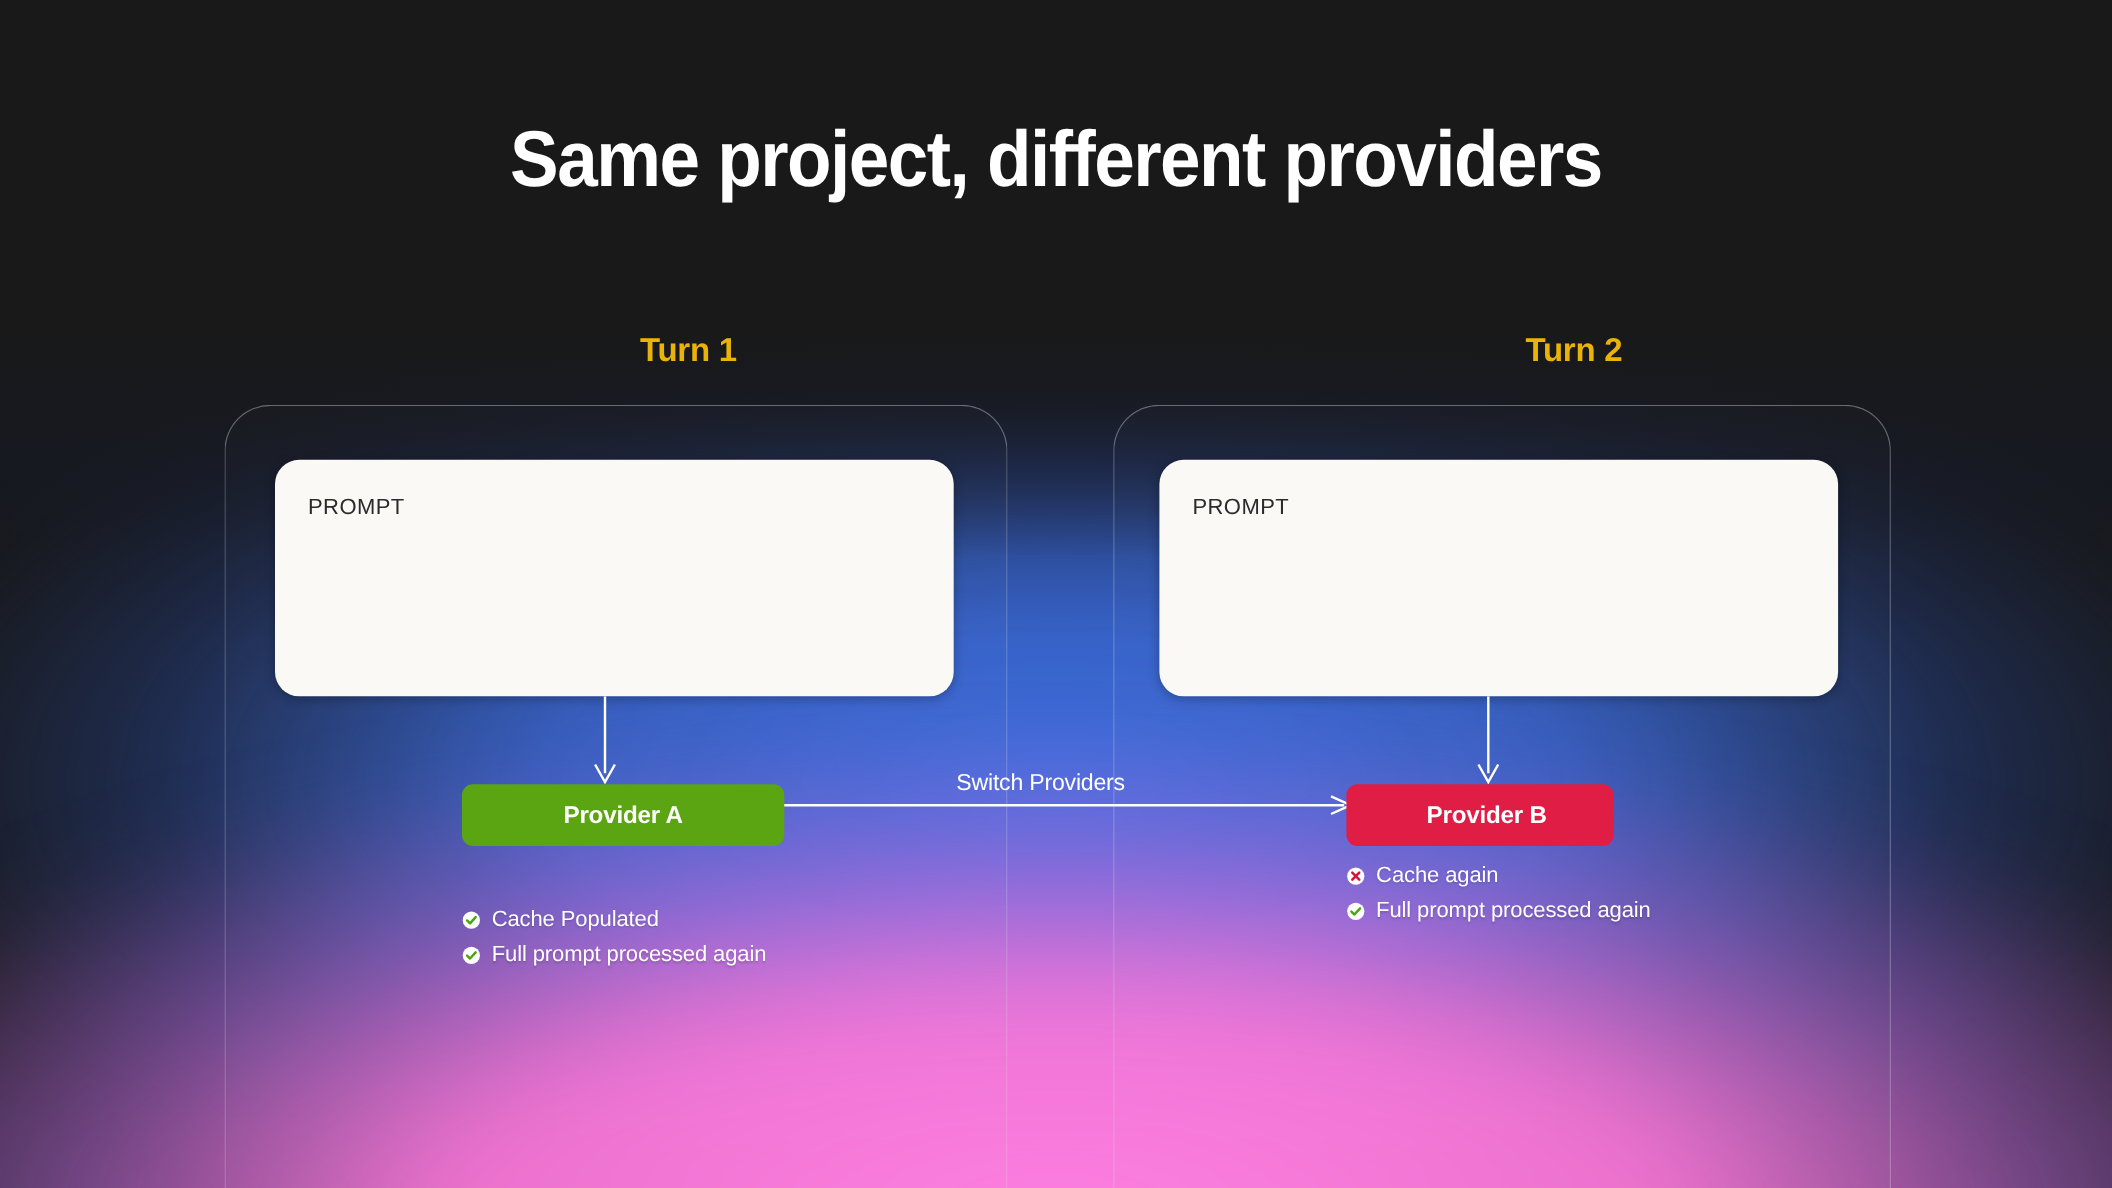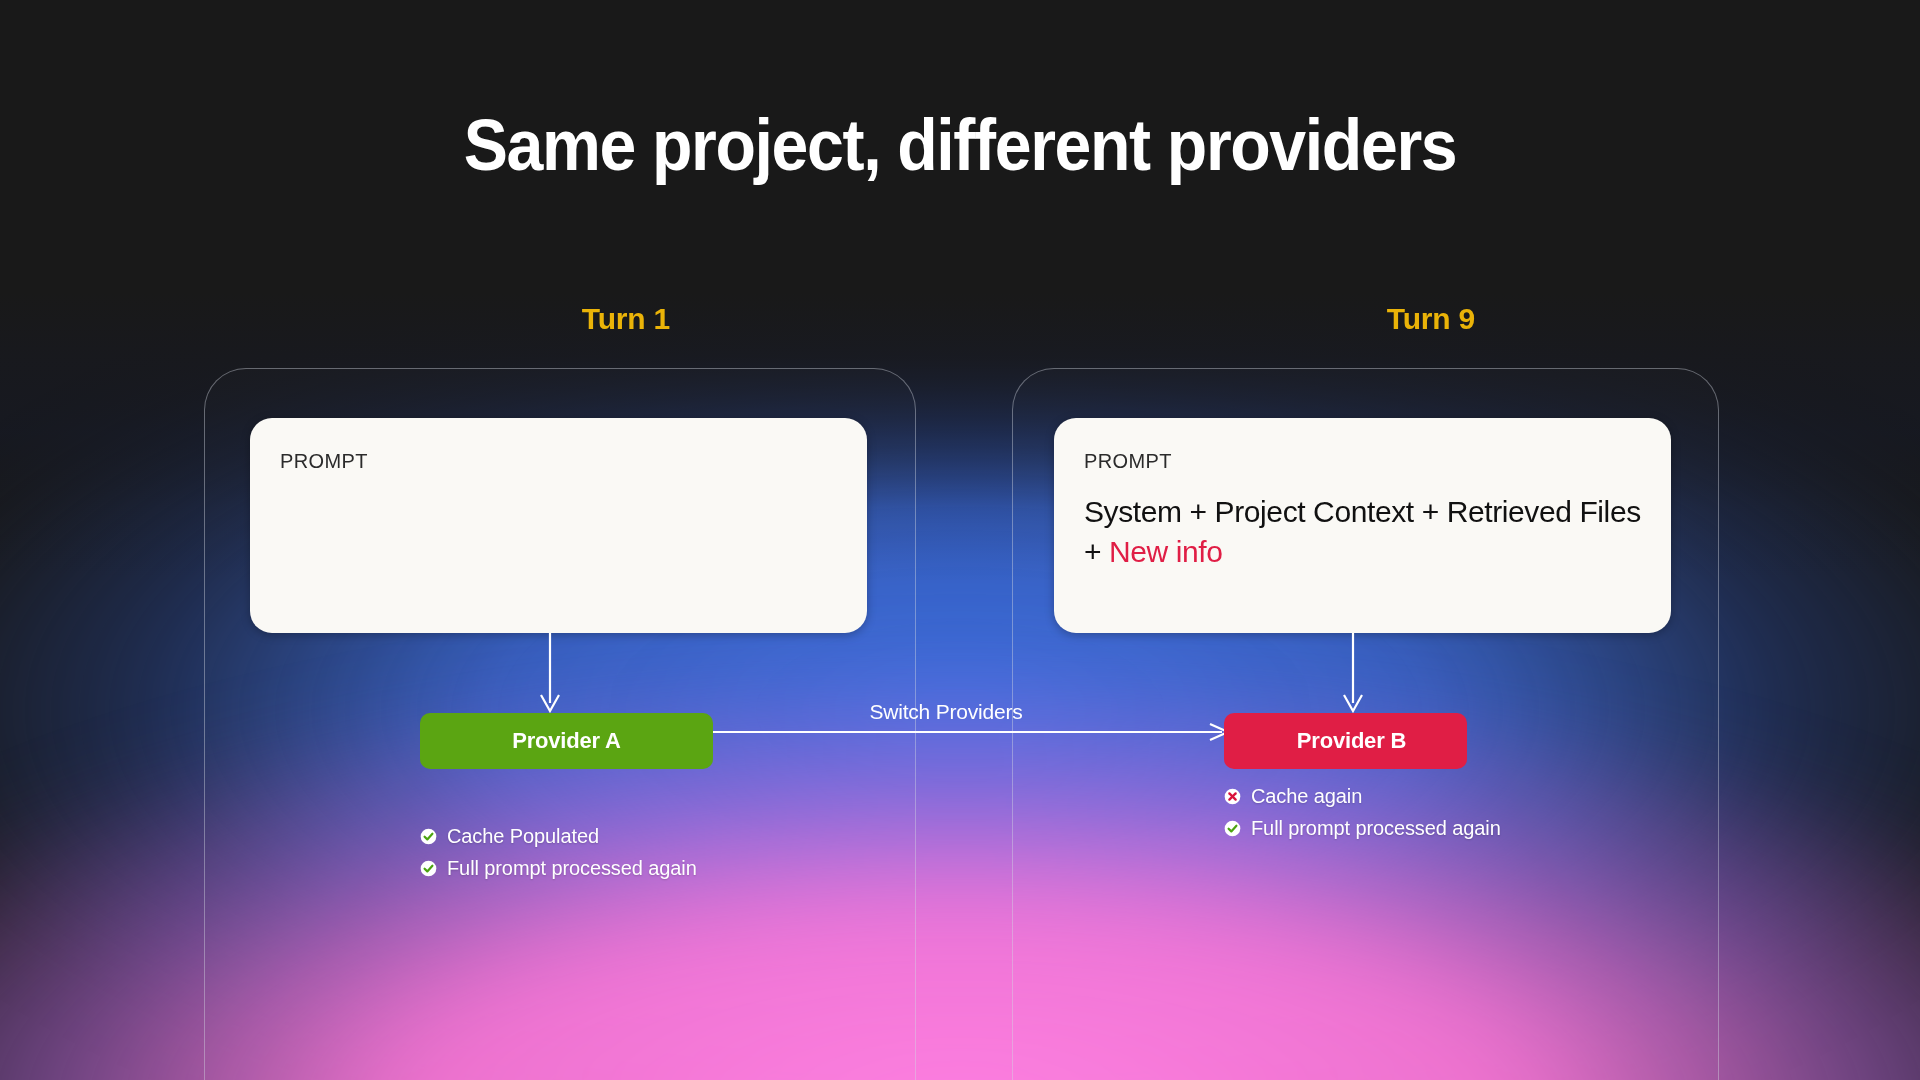--- a/index.html
+++ b/index.html
@@ -75,21 +75,21 @@
   .prompt-card {
     position:absolute; z-index:5; top:418px; height:215px;
     background:#FAF9F5; border-radius:22px;
     padding:32px 30px 0 30px;
     box-shadow:0 2px 10px rgba(0,0,0,0.28);
   }
   #card-1 { left:250px; width:617px; }
   #card-2 { left:1054px; width:617px; }
   .prompt-kicker {
     color:#2b2b2b; font-size:20px; letter-spacing:0.4px;
-    font-weight:normal; margin-bottom:19px;
+    font-weight:normal; margin-bottom:4px;
   }
   .prompt-body {
     color:#111111; font-size:30px; line-height:40px;
     letter-spacing:-0.4px;
   }
   .prompt-body .accent { color:#E01E45; }
 
   
   .v-arrow { position:absolute; z-index:5; top:633px; width:26px; height:82px; }
   #varrow-1 { left:537px; }
@@ -130,34 +130,31 @@
 
 <div id="bg">
   <div class="g-blue"></div>
   <div class="g-pink"></div>
   <div class="g-fadeTop"></div>
 </div>
 
 <div id="title">Same project, different providers</div>
 
 <div class="turn-label" id="turn1-label">Turn 1</div>
-<div class="turn-label" id="turn2-label">Turn 9</div>
+<div class="turn-label" id="turn2-label">Turn 2</div>
 
 <div class="panel" id="panel-1"></div>
 <div class="panel" id="panel-2"></div>
 
 <div class="prompt-card" id="card-1">
   <div class="prompt-kicker">PROMPT</div>
 </div>
 
 <div class="prompt-card" id="card-2">
   <div class="prompt-kicker">PROMPT</div>
-  <div class="prompt-body">
-    <span>System + Project Context + Retrieved Files + </span><span class="accent">New info</span>
-  </div>
 </div>
 
 <svg class="v-arrow" id="varrow-1" viewBox="0 0 26 82">
   <line x1="13" y1="0" x2="13" y2="70" stroke="#ffffff" stroke-width="2.2"></line>
   <polyline points="4,62 13,78 22,62" fill="none" stroke="#ffffff" stroke-width="2.2"></polyline>
 </svg>
 <svg class="v-arrow" id="varrow-2" viewBox="0 0 26 82">
   <line x1="13" y1="0" x2="13" y2="70" stroke="#ffffff" stroke-width="2.2"></line>
   <polyline points="4,62 13,78 22,62" fill="none" stroke="#ffffff" stroke-width="2.2"></polyline>
 </svg>

